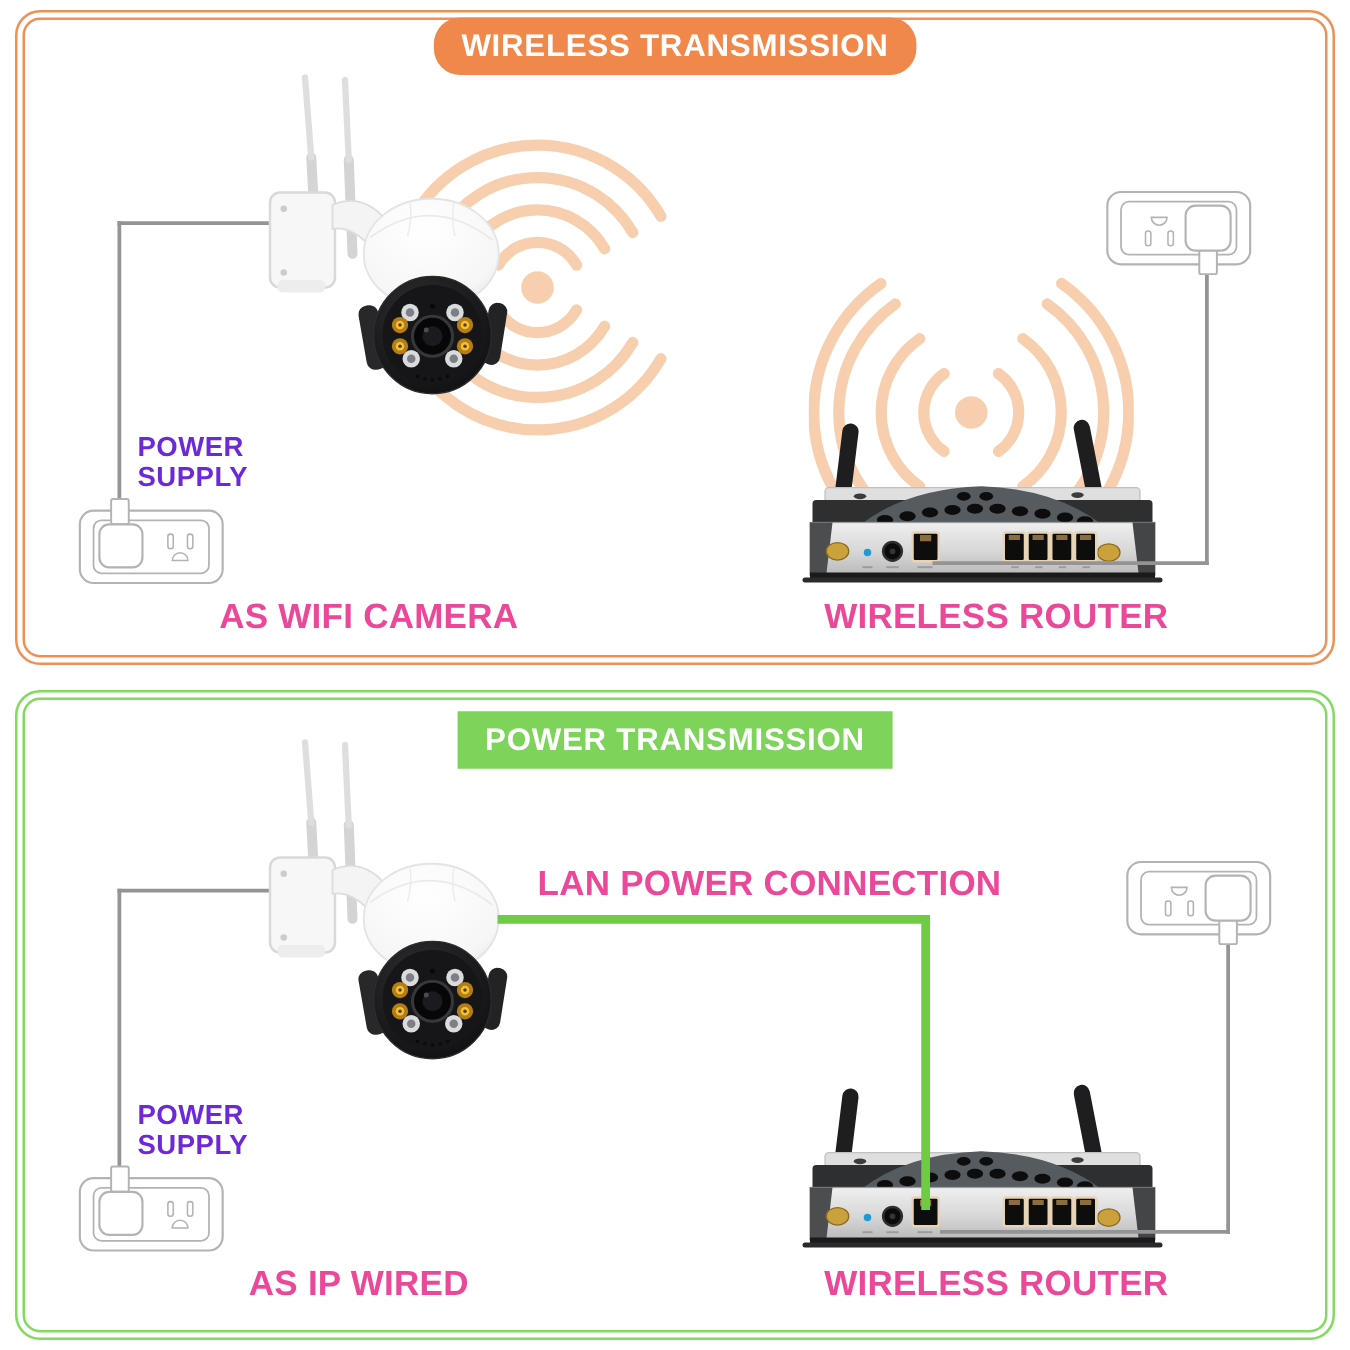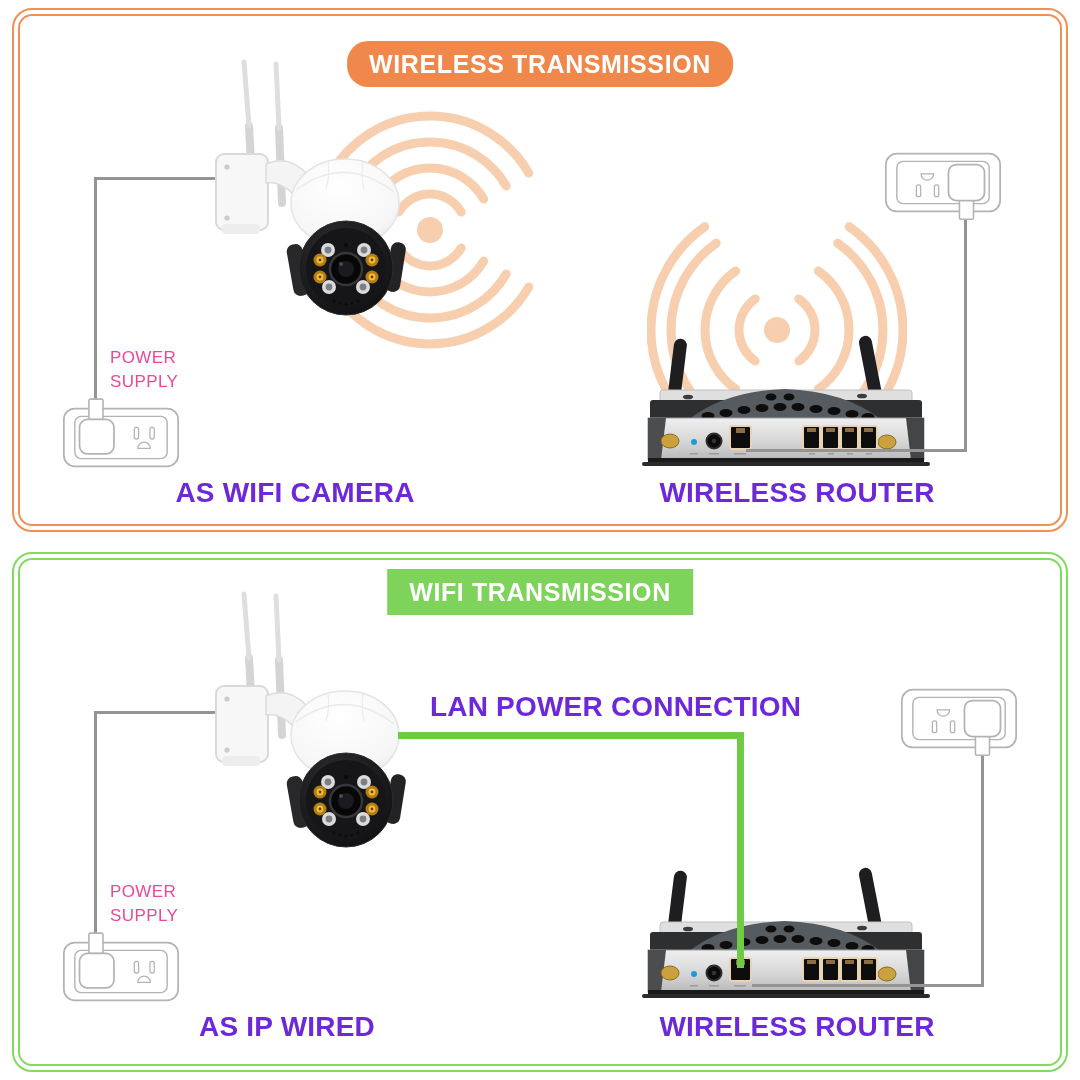--- a/index.html
+++ b/index.html
@@ -7,25 +7,25 @@
         font-family:"Liberation Sans","DejaVu Sans",sans-serif;}
   
   .panel{position:absolute;border:2px solid;border-radius:20px;}
   .panel::before{content:"";position:absolute;inset:4px;border:2px solid;border-color:inherit;border-radius:14px;}
   .panel-orange{top:8px;left:12px;width:1052px;height:520px;border-color:#ef9156;}
   .panel-green{top:552px;left:12px;width:1052px;height:516px;border-color:#82da5e;}
   
   .banner{position:absolute;left:50%;transform:translateX(-50%);height:46px;line-height:46px;
           padding:0 22px;color:#ffffff;font-size:25px;font-weight:bold;letter-spacing:0.6px;
           white-space:nowrap;}
-  .banner-orange{top:41px;background:#f0884c;border-radius:21px;}
+  .banner-orange{top:14px;background:#f0884c;border-radius:21px;}
   .banner-green{top:569px;background:#7ed35b;}
   
-  .eq-label{position:absolute;font-weight:bold;font-size:28px;color:#6d28d9;text-align:center;letter-spacing:0.2px;white-space:nowrap;}
-  .ps-label{position:absolute;font-weight:normal;font-size:17px;color:#ec4899;line-height:24px;letter-spacing:0.4px;}
+  .eq-label{position:absolute;font-weight:bold;font-size:28px;color:#ec4899;text-align:center;letter-spacing:0.2px;white-space:nowrap;}
+  .ps-label{position:absolute;font-weight:bold;font-size:22px;color:#6d28d9;line-height:24px;letter-spacing:0.4px;}
   
   .cable{position:absolute;background:#949494;z-index:2;}
   .cable-top{z-index:6;}
   .cable-green{position:absolute;background:#6fca44;z-index:6;}
   .art{position:absolute;}
   .z1{z-index:1}.z3{z-index:3}.z4{z-index:4}.z5{z-index:5}
 </style>
 </head>
 <body>
 
@@ -235,21 +235,21 @@
     </svg>
 
   <div class="ps-label z5" style="left:110px;top:346px">
     <div>POWER</div>
     <div>SUPPLY</div>
   </div>
   <div class="eq-label z5" style="left:175px;top:477px;width:240px">AS WIFI CAMERA</div>
   <div class="eq-label z5" style="left:657px;top:477px;width:280px">WIRELESS ROUTER</div>
 
   <section class="panel panel-green"></section>
-  <div class="banner banner-green z5">WIFI TRANSMISSION</div>
+  <div class="banner banner-green z5">POWER TRANSMISSION</div>
 
   <div class="cable" style="left:94px;top:711px;width:124px;height:3px"></div>
   <div class="cable" style="left:94px;top:711px;width:3px;height:240px"></div>
 
   <div class="cable cable-top" style="left:981px;top:756px;width:3px;height:231px"></div>
   <div class="cable cable-top" style="left:752px;top:984px;width:232px;height:3px"></div>
 
   <div class="cable-green" style="left:398px;top:732px;width:346px;height:7px"></div>
   <div class="cable-green" style="left:737px;top:732px;width:7px;height:236px"></div>
 

